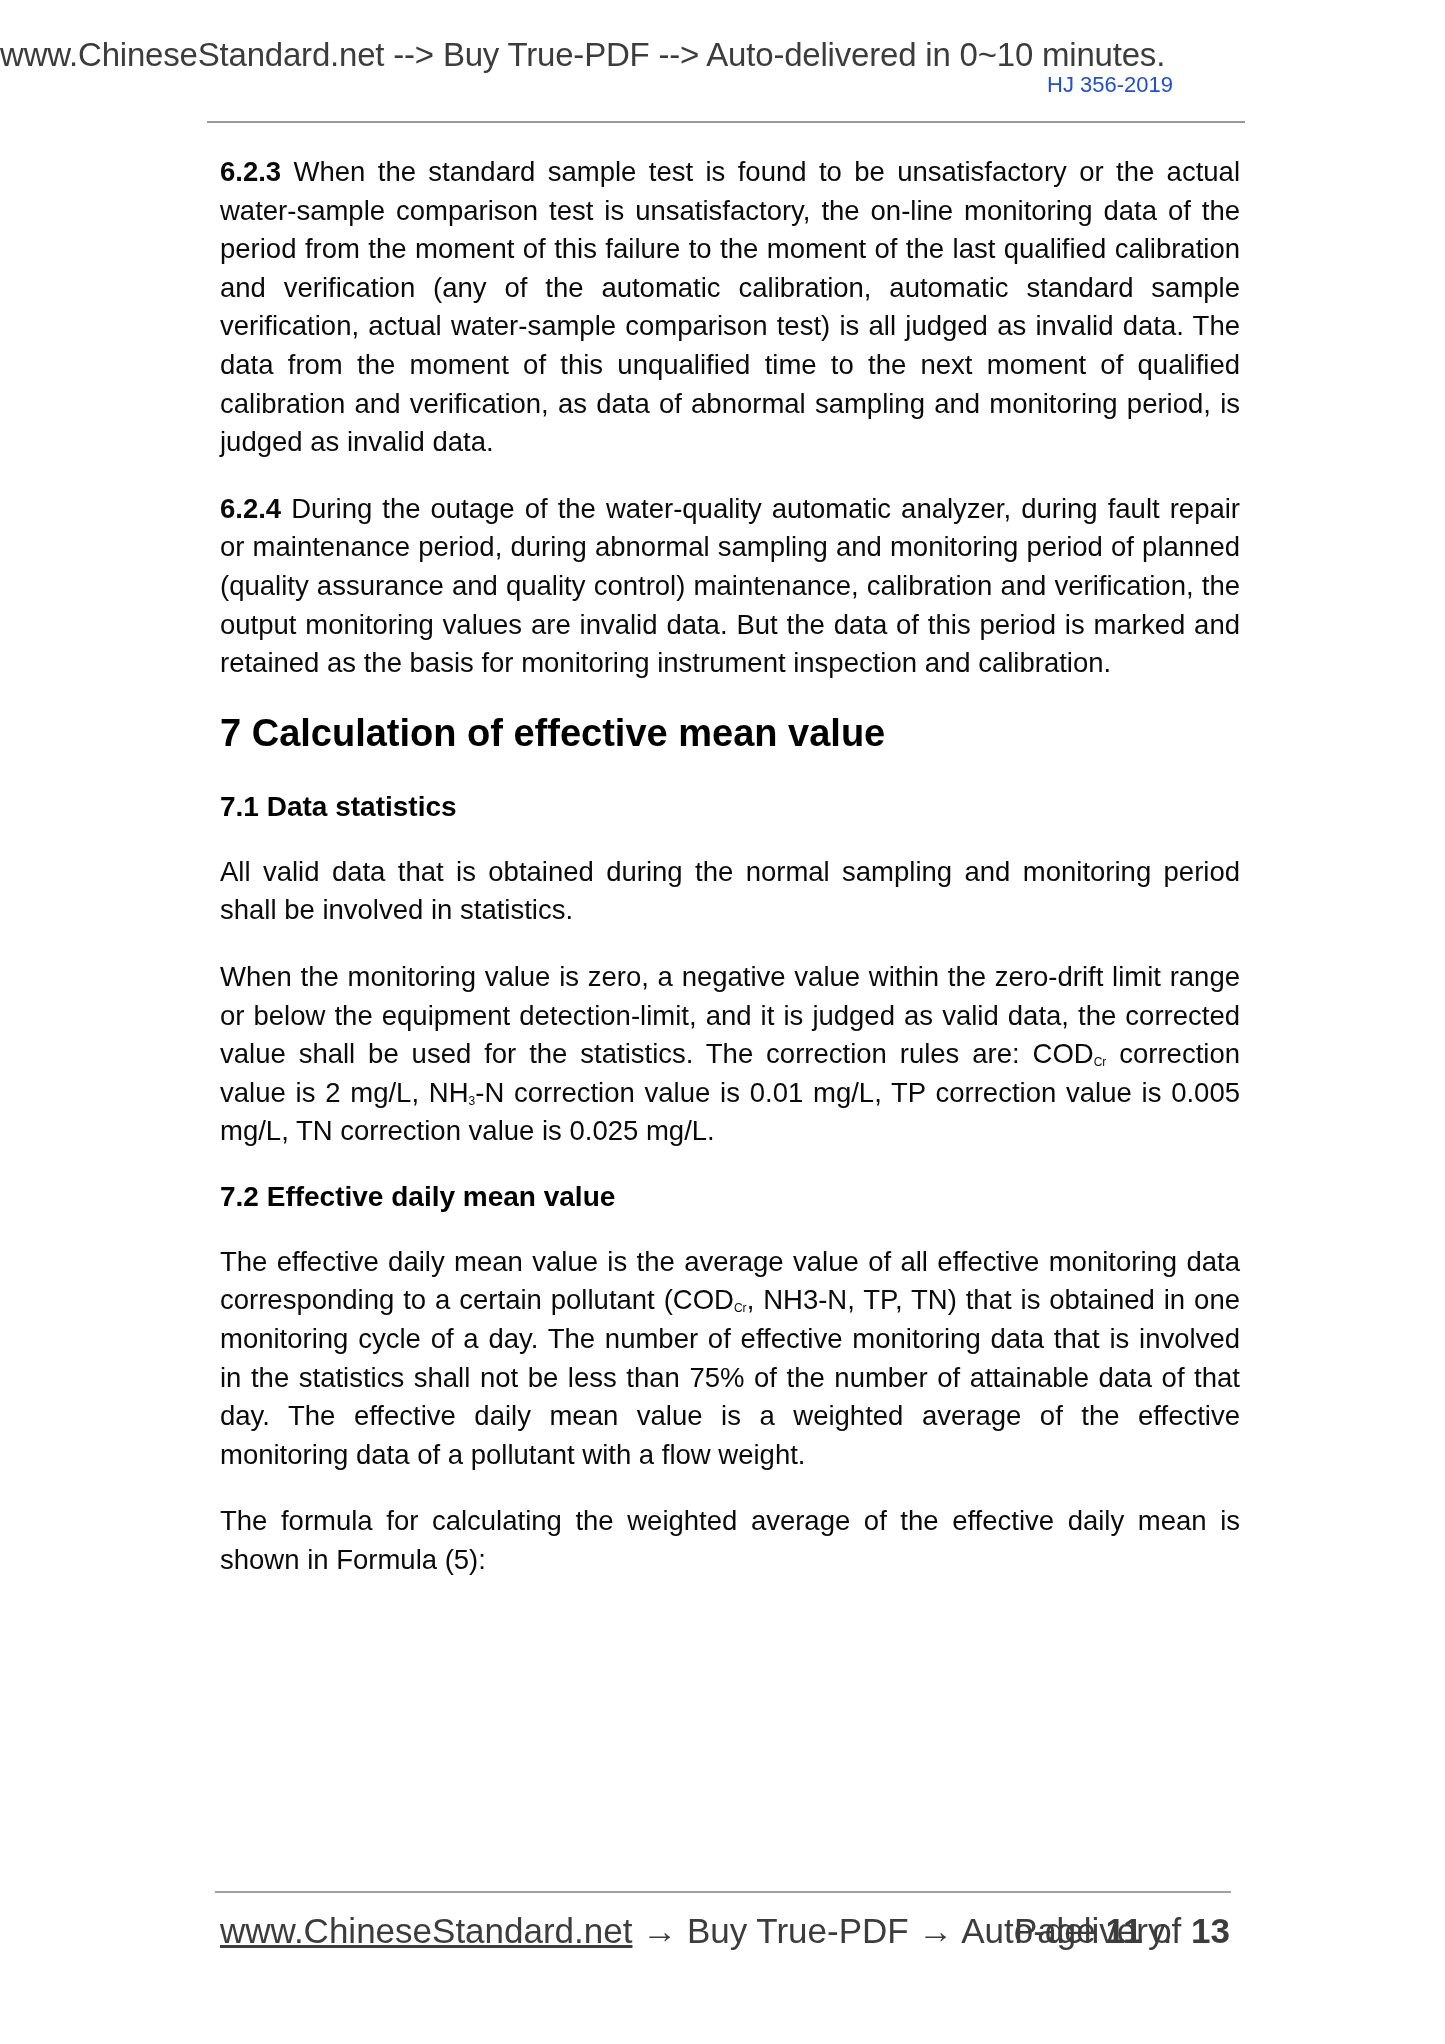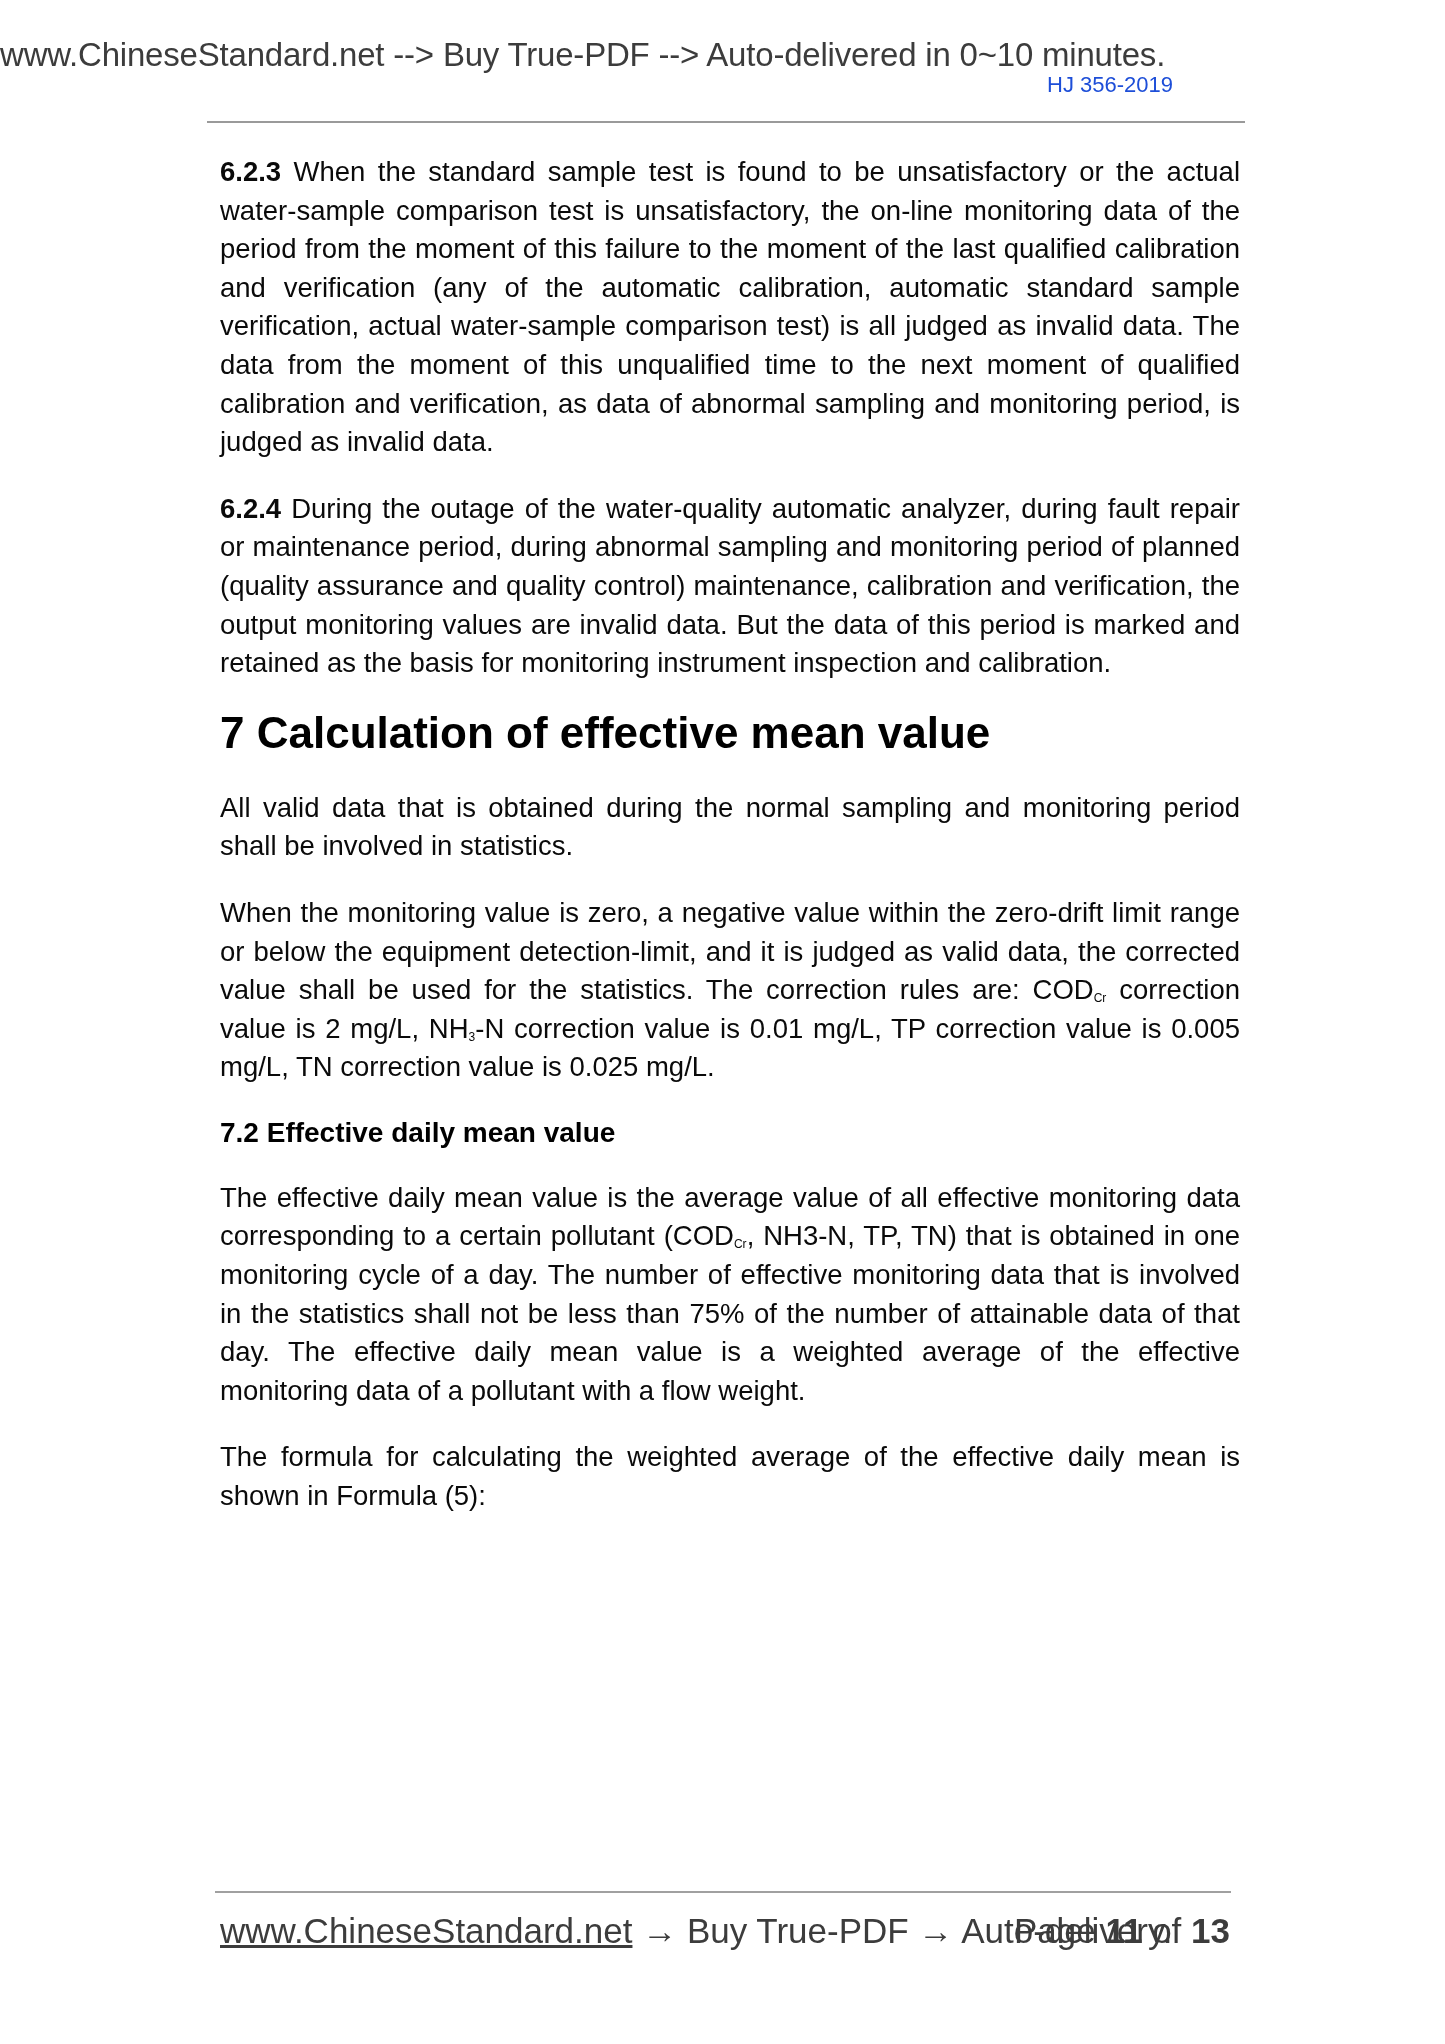--- a/index.html
+++ b/index.html
@@ -8,21 +8,21 @@
   .banner { position: absolute; left: 0; top: 36px; width: 1445px; text-align: left;
             font-size: 33px; color: #3c3c3c; letter-spacing: -0.2px; line-height: 38px; }
   .std-code { position: absolute; left: 0; top: 72px; width: 1173px; text-align: right;
               font-size: 22px; color: #1d4ed8; line-height: 26px; }
   .hdr-rule { position: absolute; left: 207px; top: 121px; width: 1038px; height: 0;
               border-top: 2px solid #9a9a9a; }
   .content { position: absolute; left: 220px; top: 153px; width: 1020px; }
   p.para { margin: 0 0 28px 0; font-size: 27.5px; line-height: 38.6px; text-align: justify;
            color: #0a0a0a; }
   p.para b { font-weight: bold; }
-  h1.sec { margin: 26px 0 34px 0; font-size: 44px; line-height: 44px; font-weight: bold; }
+  h1.sec { margin: 26px 0 34px 0; font-size: 38px; line-height: 44px; font-weight: bold; }
   h2.sub { margin: 0 0 28px 0; font-size: 28px; line-height: 36px; font-weight: bold; }
   sub.s { font-size: 12px; vertical-align: -3px; line-height: 0; }
   .ftr-rule { position: absolute; left: 215px; top: 1891px; width: 1016px; height: 0;
               border-top: 2px solid #a0a0a0; }
   .footer { position: absolute; left: 220px; top: 1914px; width: 1010px; height: 34px;
             font-size: 35px; color: #3c3c3c; line-height: 34px; }
   .footer .left { position: absolute; left: 0; top: 0; white-space: nowrap; }
   .footer .left a { color: #3c3c3c; text-decoration: underline; }
   .footer .right { position: absolute; right: 0; top: 0; white-space: nowrap; }
   .footer .right b { font-weight: bold; }
@@ -35,20 +35,21 @@
 <div class="hdr-rule"></div>
 
 <div class="content">
   <p class="para"><b>6.2.3</b><span> When the standard sample test is found to be unsatisfactory or the actual water-sample comparison test is unsatisfactory, the on-line monitoring data of the period from the moment of this failure to the moment of the last qualified calibration and verification (any of the automatic calibration, automatic standard sample verification, actual water-sample comparison test) is all judged as invalid data. The data from the moment of this unqualified time to the next moment of qualified calibration and verification, as data of abnormal sampling and monitoring period, is judged as invalid data.</span></p>
 
   <p class="para"><b>6.2.4</b><span> During the outage of the water-quality automatic analyzer, during fault repair or maintenance period, during abnormal sampling and monitoring period of planned (quality assurance and quality control) maintenance, calibration and verification, the output monitoring values are invalid data. But the data of this period is marked and retained as the basis for monitoring instrument inspection and calibration.</span></p>
 
 
   <h1 class="sec">7 Calculation of effective mean value</h1>
 
+  <h2 class="sub">7.1 Data statistics</h2>
 
   <p class="para">All valid data that is obtained during the normal sampling and monitoring period shall be involved in statistics.</p>
 
   <p class="para"><span>When the monitoring value is zero, a negative value within the zero-drift limit range or below the equipment detection-limit, and it is judged as valid data, the corrected value shall be used for the statistics. The correction rules are: COD</span><sub class="s">Cr</sub><span> correction value is 2 mg/L, NH</span><sub class="s">3</sub><span>-N correction value is 0.01 mg/L, TP correction value is 0.005 mg/L, TN correction value is 0.025 mg/L.</span></p>
 
   <h2 class="sub">7.2 Effective daily mean value</h2>
 
   <p class="para"><span>The effective daily mean value is the average value of all effective monitoring data corresponding to a certain pollutant (COD</span><sub class="s">Cr</sub><span>, NH3-N, TP, TN) that is obtained in one monitoring cycle of a day. The number of effective monitoring data that is involved in the statistics shall not be less than 75% of the number of attainable data of that day. The effective daily mean value is a weighted average of the effective monitoring data of a pollutant with a flow weight.</span></p>
 
   <p class="para">The formula for calculating the weighted average of the effective daily mean is shown in Formula (5):</p>

